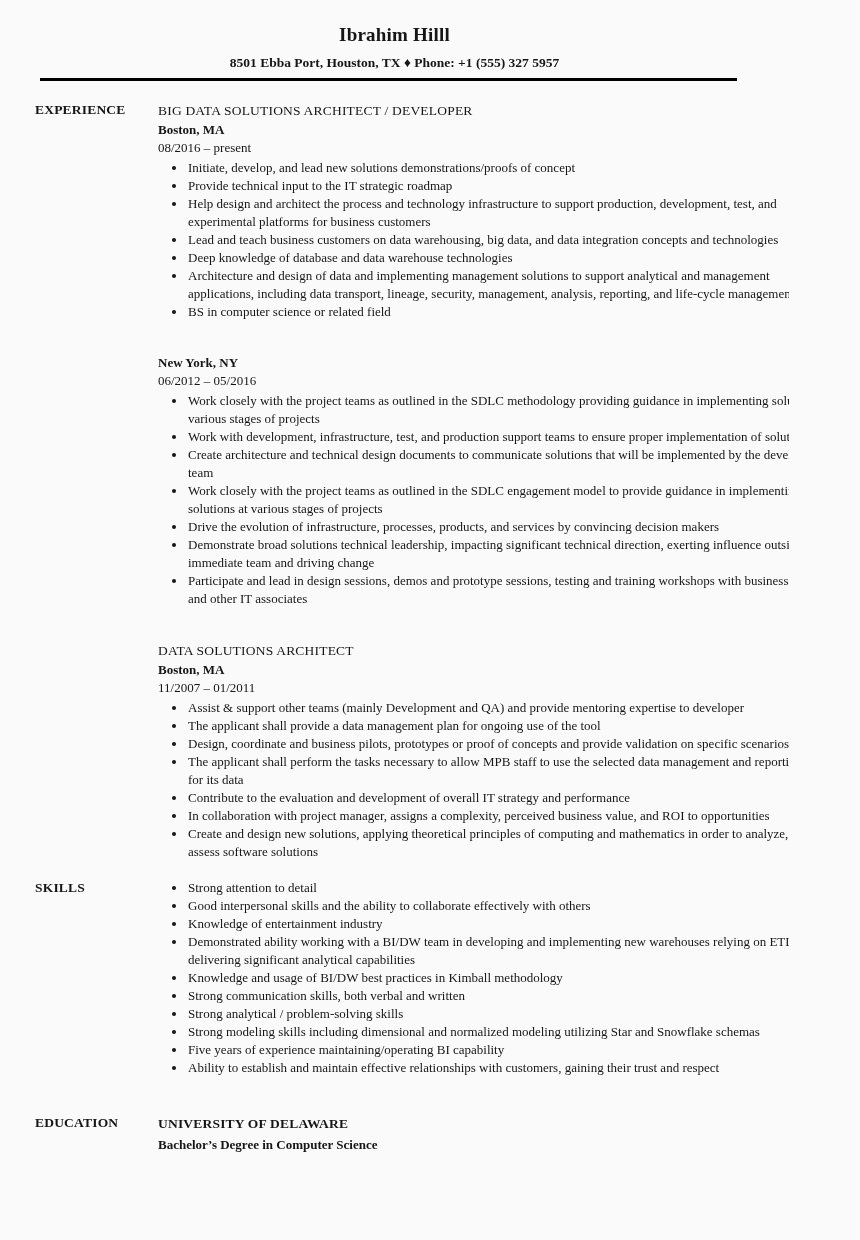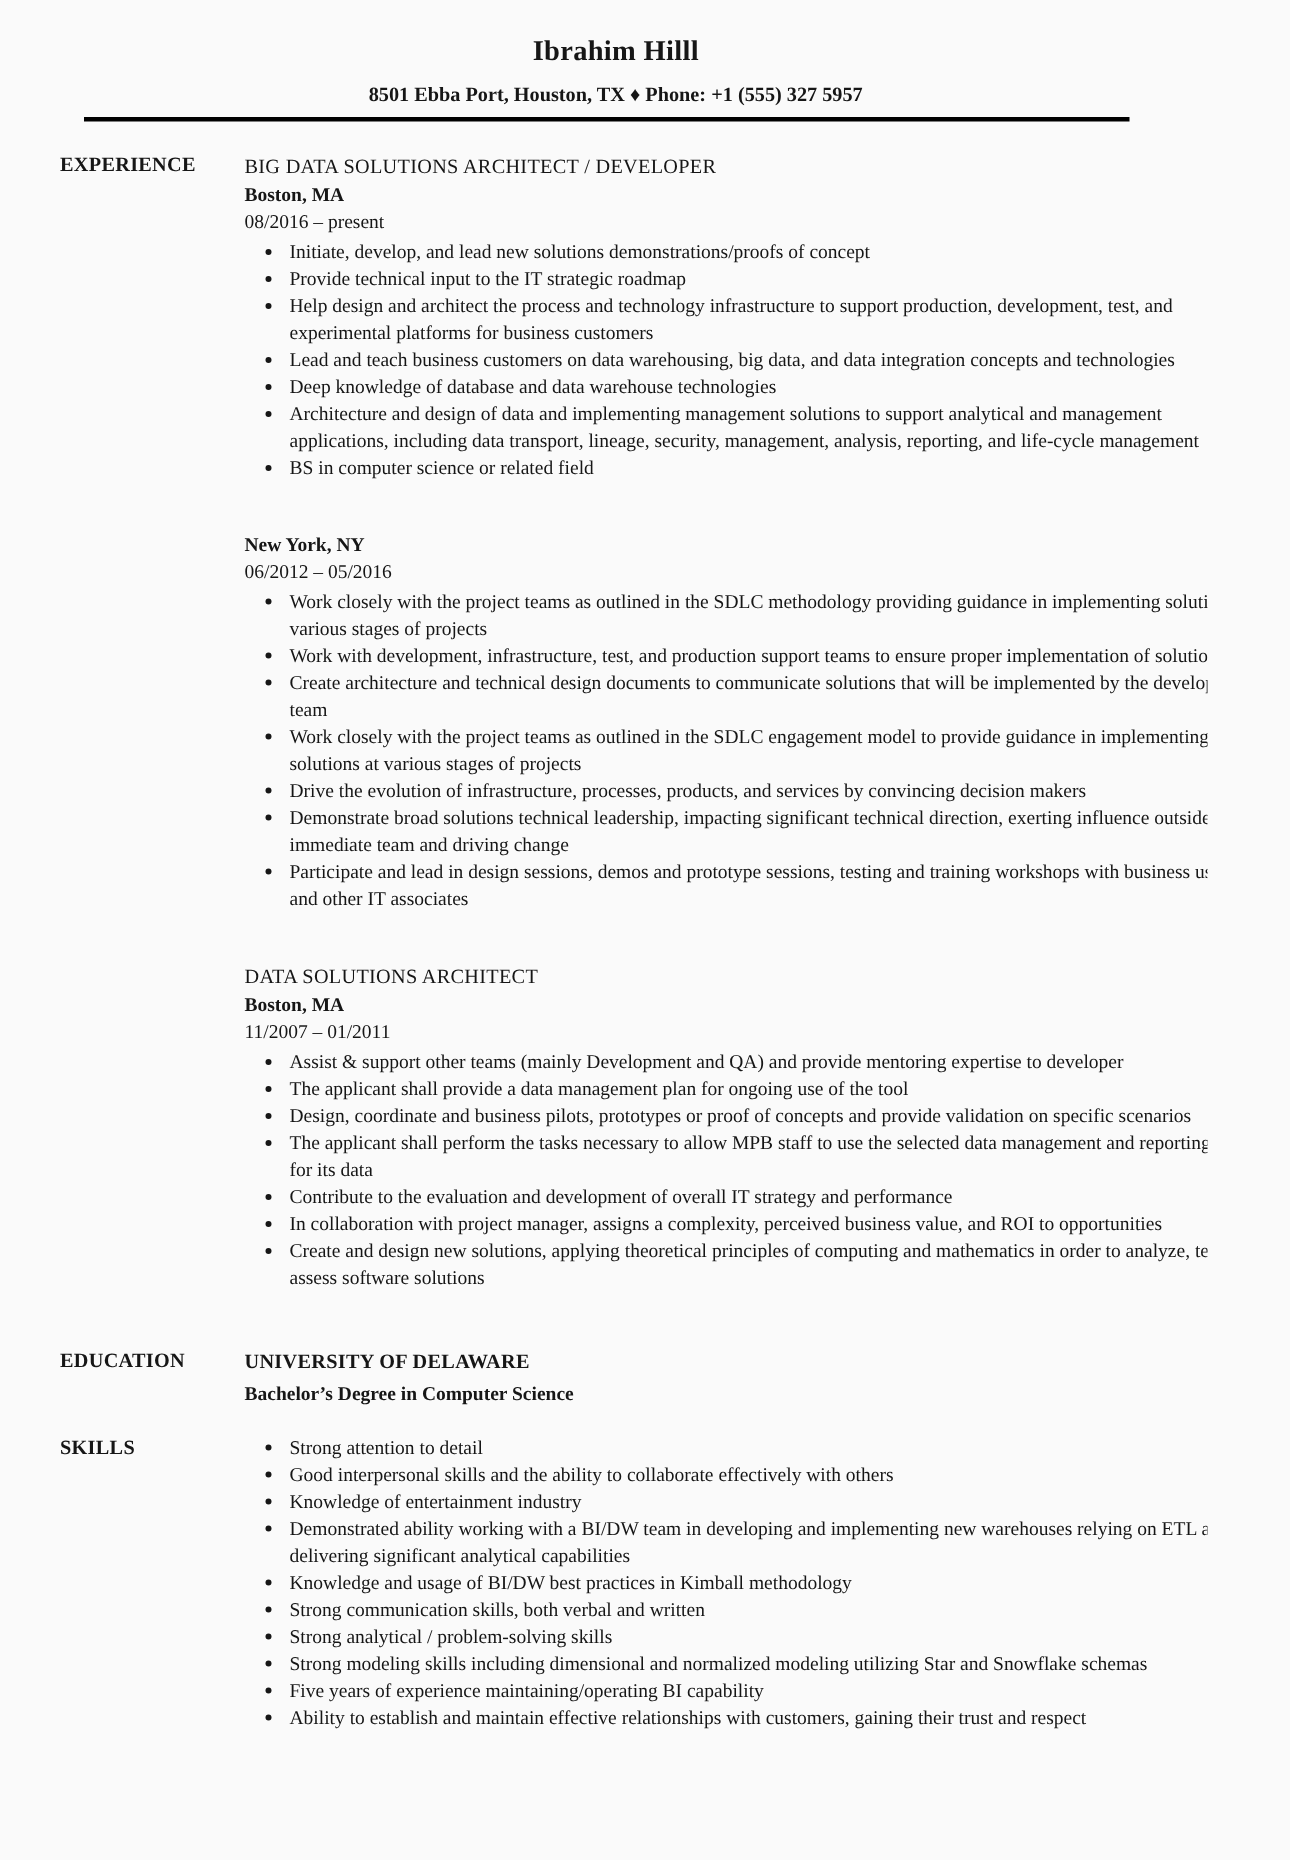--- a/index.html
+++ b/index.html
@@ -13,21 +13,20 @@
     overflow: hidden;
     font-family: "Liberation Serif", "DejaVu Serif", serif;
     color: #161616;
   }
   .page {
     position: relative;
     width: 789px;
     height: 1240px;
     overflow: hidden;
     background: #fafafa;
-    margin-left: 16px;
   }
   .name {
     padding-top: 24px;
     text-align: center;
     font-size: 19px;
     line-height: 21px;
     font-weight: bold;
     letter-spacing: 0.2px;
   }
   .contact {
@@ -41,21 +40,21 @@
     margin: 8px 52px 0 40px;
     height: 2.5px;
     background: #000;
   }
   .main {
     margin-top: 20px;
   }
   .row {
     display: flex;
     align-items: flex-start;
-    padding-left: 24px;
+    padding-left: 35px;
   }
   .label {
     flex: 0 0 123px;
     width: 123px;
     font-size: 13.5px;
     line-height: 18px;
     font-weight: bold;
     letter-spacing: 0.2px;
   }
   .content {
@@ -167,28 +166,20 @@
               <li>Assist &amp; support other teams (mainly Development and QA) and provide mentoring expertise to developer</li>
               <li>The applicant shall provide a data management plan for ongoing use of the tool</li>
               <li>Design, coordinate and business pilots, prototypes or proof of concepts and provide validation on specific scenarios</li>
               <li>The applicant shall perform the tasks necessary to allow MPB staff to use the selected data management and reporting tool for its data</li>
               <li>Contribute to the evaluation and development of overall IT strategy and performance</li>
               <li>In collaboration with project manager, assigns a complexity, perceived business value, and ROI to opportunities</li>
               <li>Create and design new solutions, applying theoretical principles of computing and mathematics in order to analyze, test and assess software solutions</li>
             </ul>
         </div>
 
-      </div>
-    </div>
-
-    <div class="row row-education">
-      <div class="label">EDUCATION</div>
-      <div class="content">
-        <div class="edu-school">UNIVERSITY OF DELAWARE</div>
-        <div class="edu-degree">Bachelor’s Degree in Computer Science</div>
       </div>
     </div>
 
     <div class="row row-skills">
       <div class="label">SKILLS</div>
       <div class="content">
         <ul class="bullets">
             <li>Strong attention to detail</li>
             <li>Good interpersonal skills and the ability to collaborate effectively with others</li>
             <li>Knowledge of entertainment industry</li>
@@ -196,14 +187,22 @@
             <li>Knowledge and usage of BI/DW best practices in Kimball methodology</li>
             <li>Strong communication skills, both verbal and written</li>
             <li>Strong analytical / problem-solving skills</li>
             <li>Strong modeling skills including dimensional and normalized modeling utilizing Star and Snowflake schemas</li>
             <li>Five years of experience maintaining/operating BI capability</li>
             <li>Ability to establish and maintain effective relationships with customers, gaining their trust and respect</li>
           </ul>
       </div>
     </div>
 
+    <div class="row row-education">
+      <div class="label">EDUCATION</div>
+      <div class="content">
+        <div class="edu-school">UNIVERSITY OF DELAWARE</div>
+        <div class="edu-degree">Bachelor’s Degree in Computer Science</div>
+      </div>
+    </div>
+
   </div>
 </div>
 
 </body></html>

